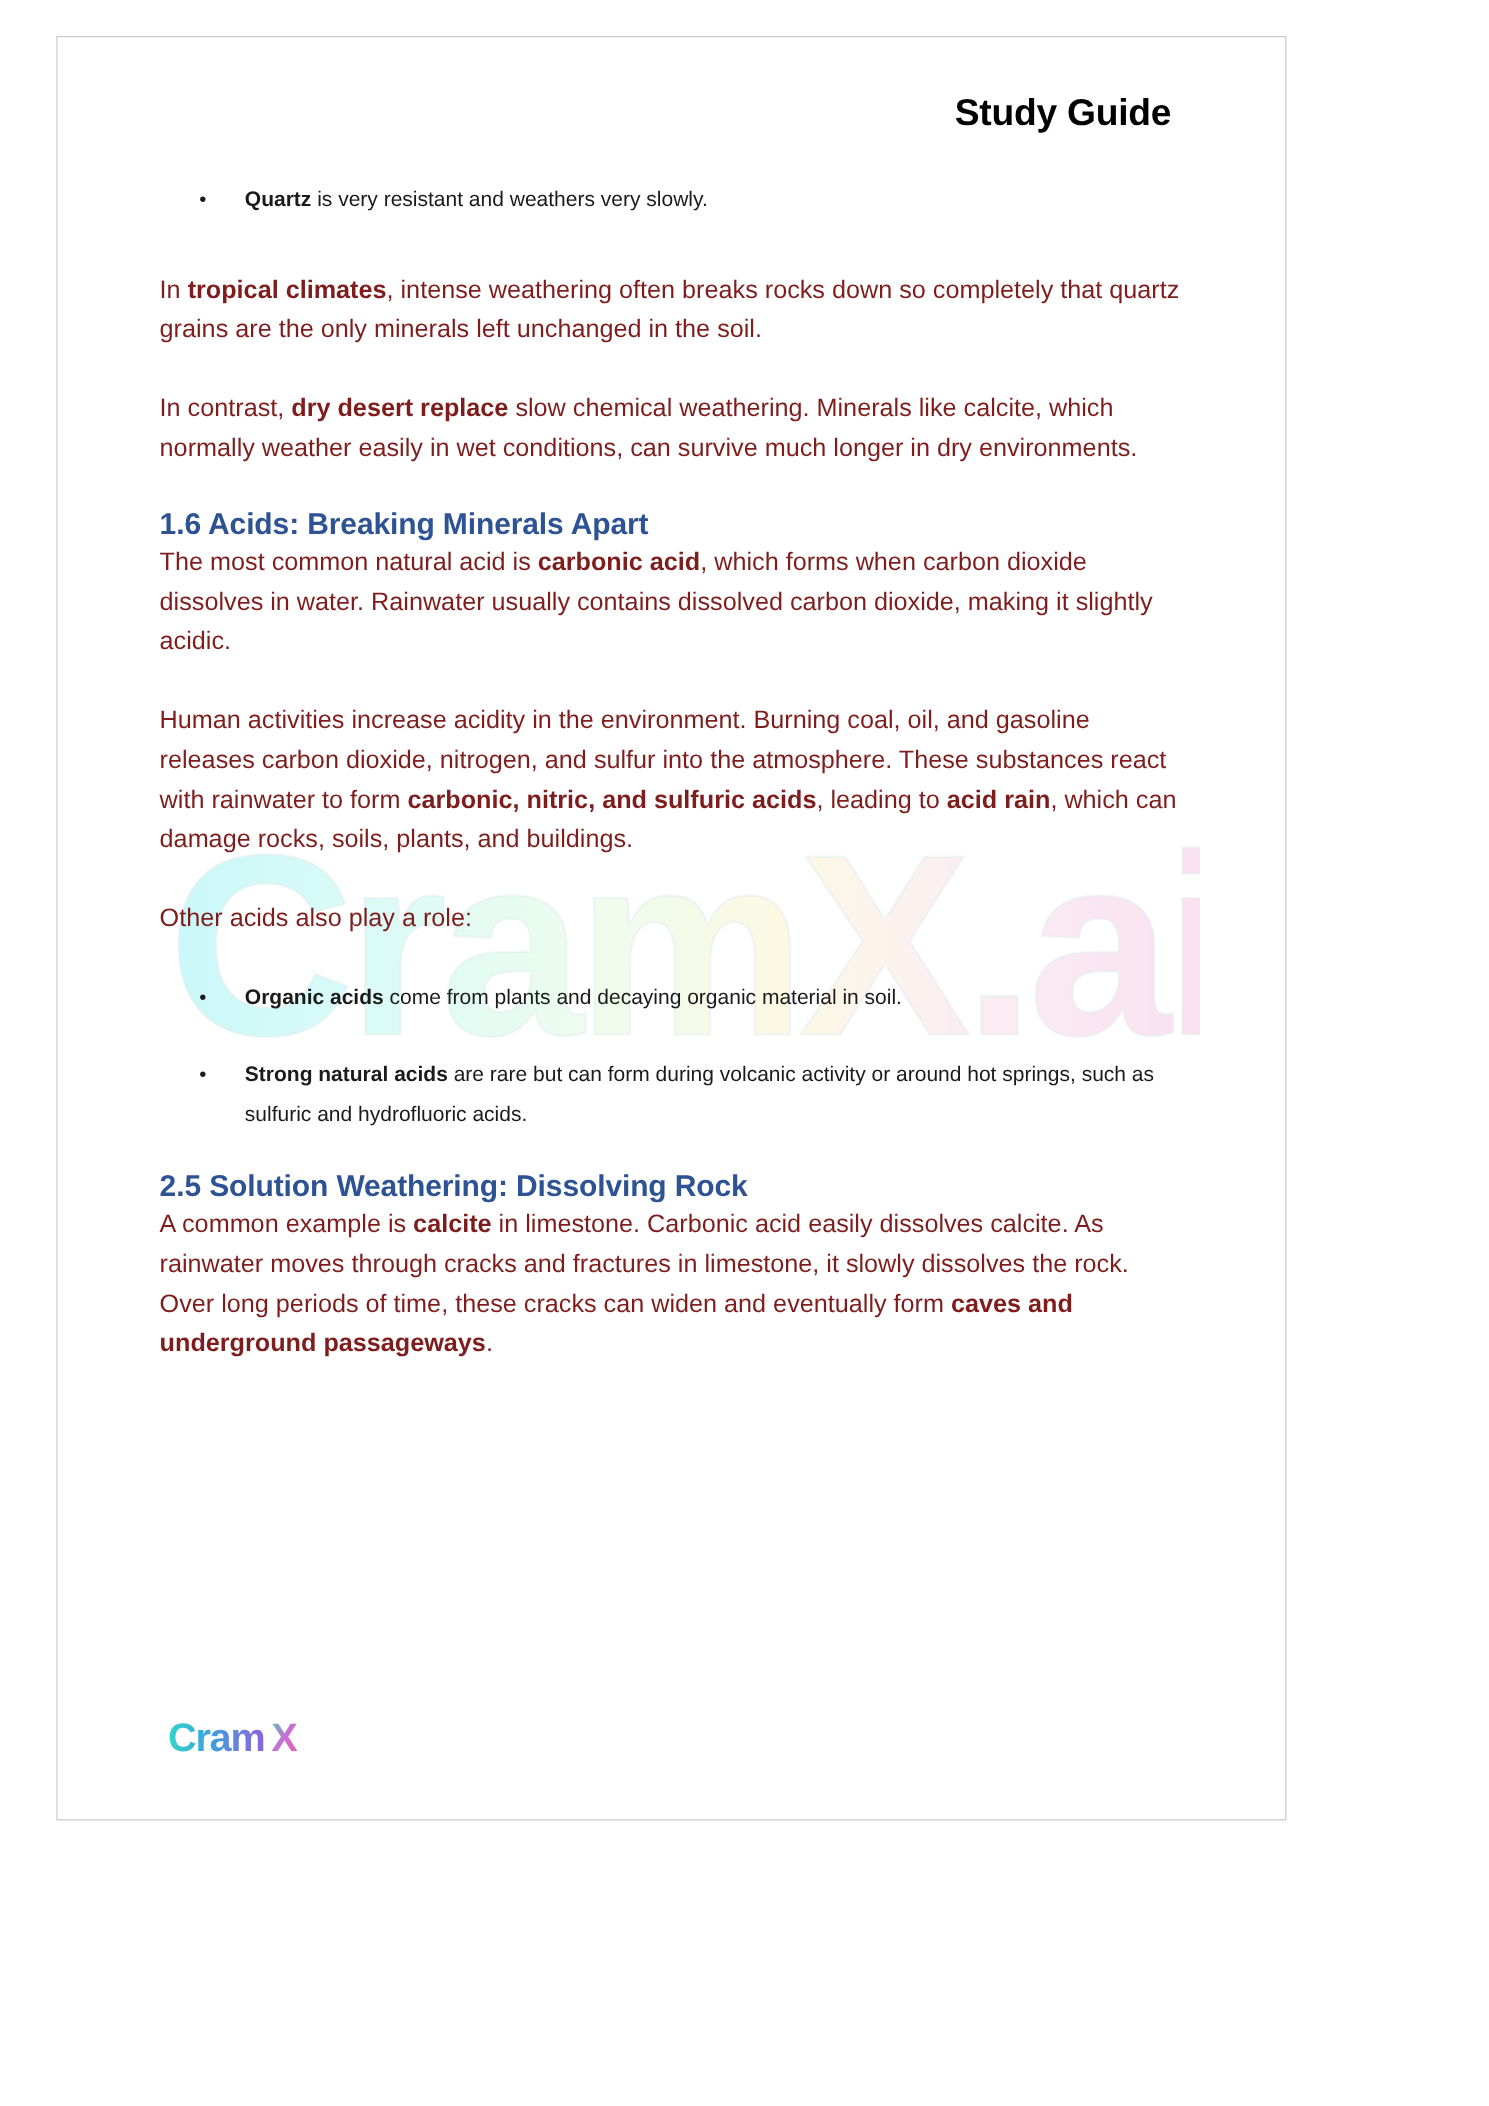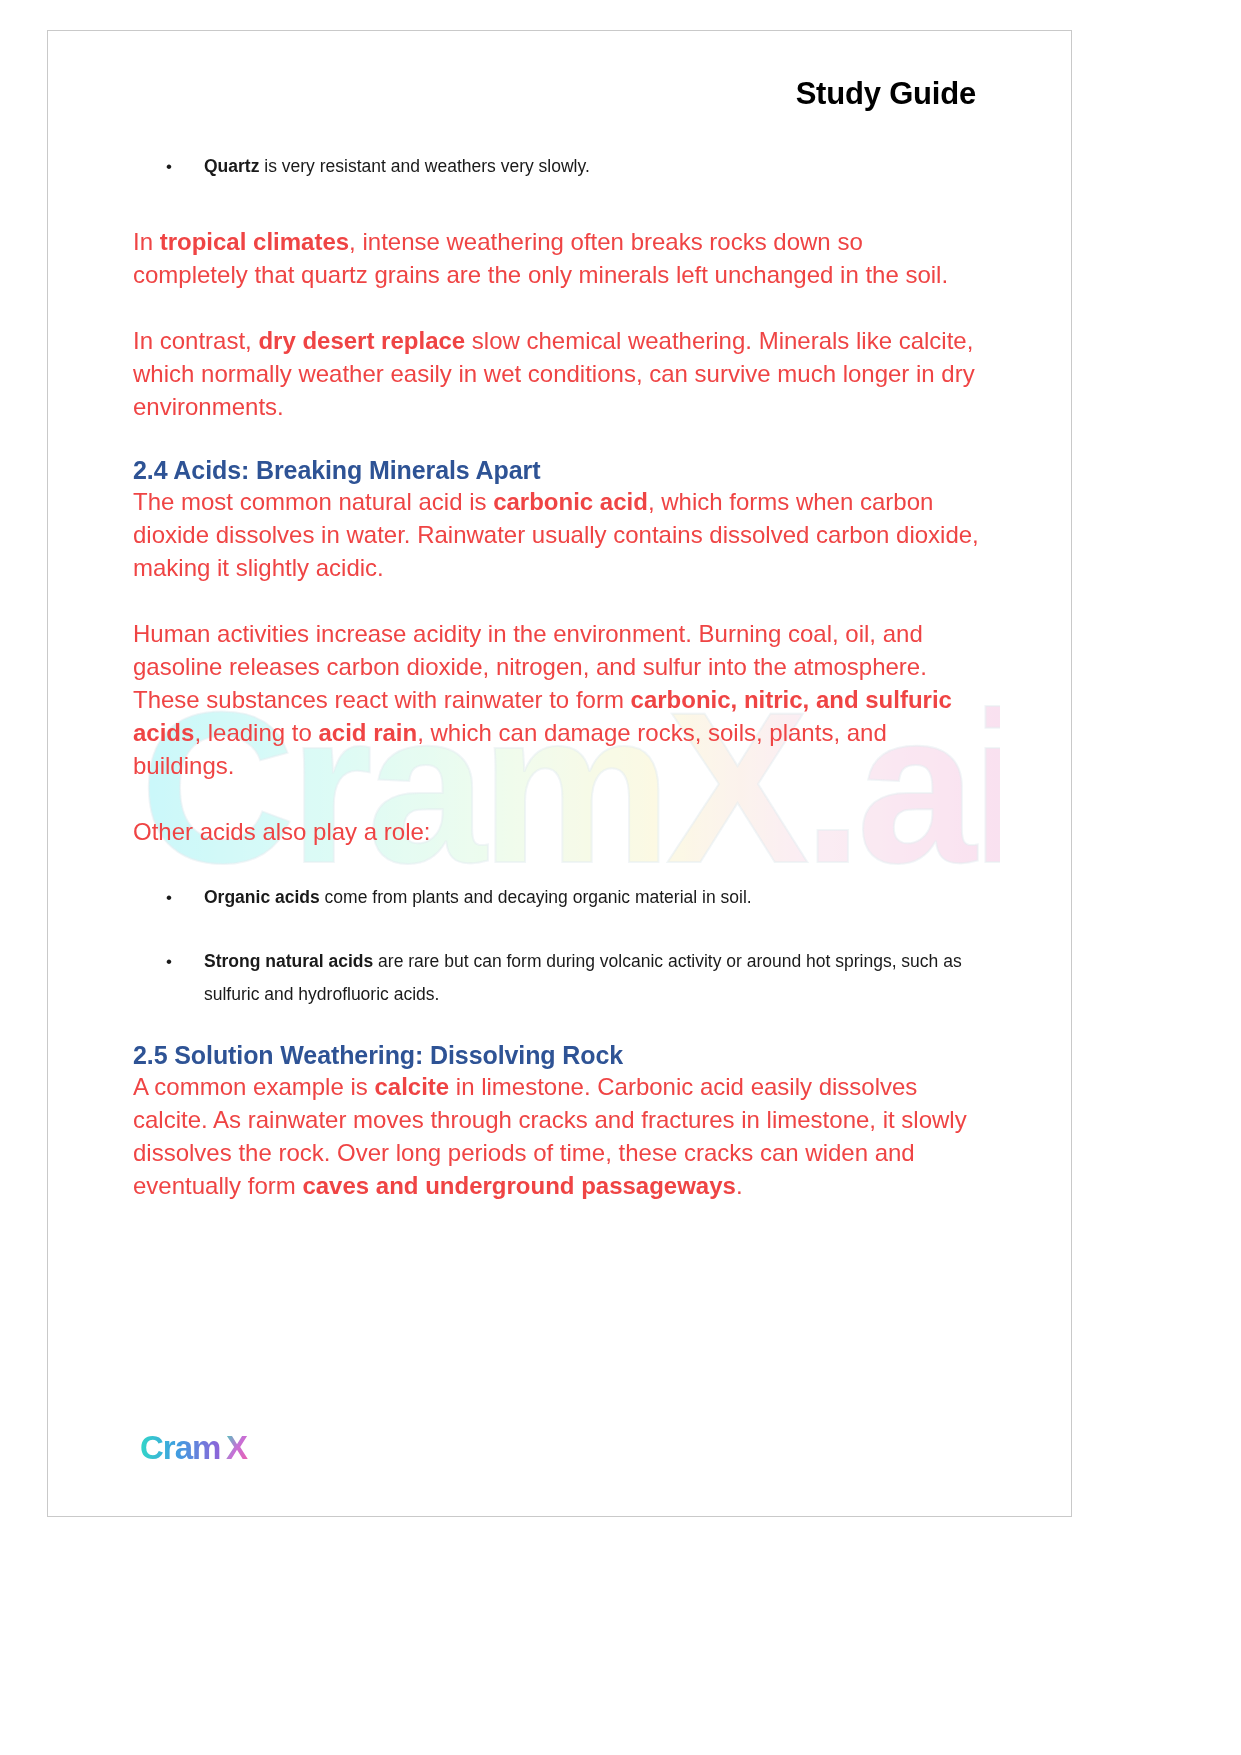--- a/index.html
+++ b/index.html
@@ -60,23 +60,23 @@
     font-size: 25px;
     font-weight: bold;
     margin: 0;
     letter-spacing: -0.1px;
     font-family: "Liberation Sans", sans-serif;
   }
   .sec-24 { margin-top: 118px; margin-bottom: 46px; }
   .sec-25 { margin-top: 96px; margin-bottom: 44px; }
 
   p.para {
-    font-size: 24px;
+    font-size: 21px;
     line-height: 33px;
-    color: #ef4444;
+    color: #7f1d1d;
     margin: 0 4px 33px 0;
     text-align: left;
   }
   p.para:last-child { margin-bottom: 0; }
 
   ul.bullets {
     list-style: none;
     margin: 0 0 30px 0;
     padding: 0;
   }
@@ -151,21 +151,21 @@
     <div class="spacer-sm"></div>
 
     <p class="para">
       <span>In </span><span class="b">tropical climates</span><span>, intense weathering often breaks rocks down so completely that quartz grains are the only minerals left unchanged in the soil.</span>
     </p>
 
     <p class="para">
       <span>In contrast, </span><span class="b">dry desert replace</span><span> slow chemical weathering. Minerals like calcite, which normally weather easily in wet conditions, can survive much longer in dry environments.</span>
     </p>
 
-    <h2 class="section-heading sec-24">2.4 Acids: Breaking Minerals Apart</h2>
+    <h2 class="section-heading sec-24">1.6 Acids: Breaking Minerals Apart</h2>
 
 
     <p class="para">
       <span>The most common natural acid is </span><span class="b">carbonic acid</span><span>, which forms when carbon dioxide dissolves in water. Rainwater usually contains dissolved carbon dioxide, making it slightly acidic.</span>
     </p>
 
     <p class="para">
       <span>Human activities increase acidity in the environment. Burning coal, oil, and gasoline releases carbon dioxide, nitrogen, and sulfur into the atmosphere. These substances react with rainwater to form </span><span class="b">carbonic, nitric, and sulfuric acids</span><span>, leading to </span><span class="b">acid rain</span><span>, which can damage rocks, soils, plants, and buildings.</span>
     </p>
 

